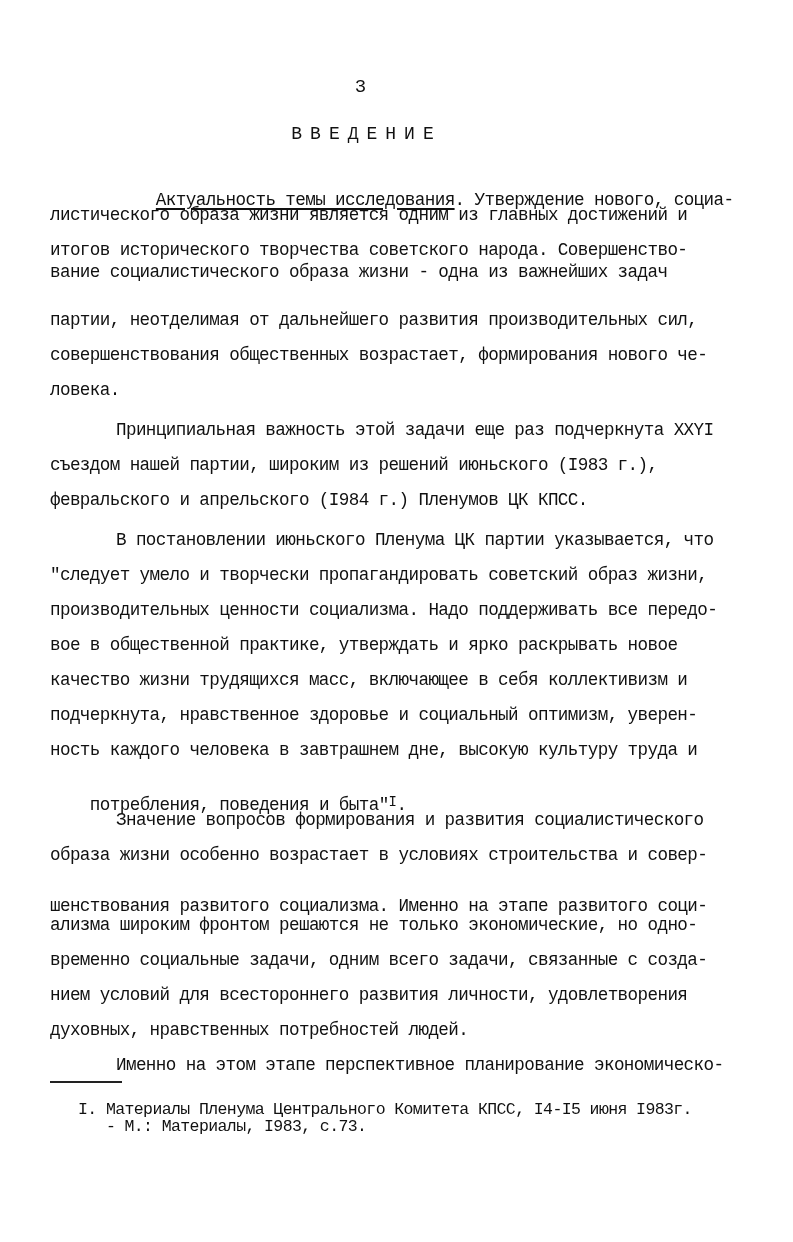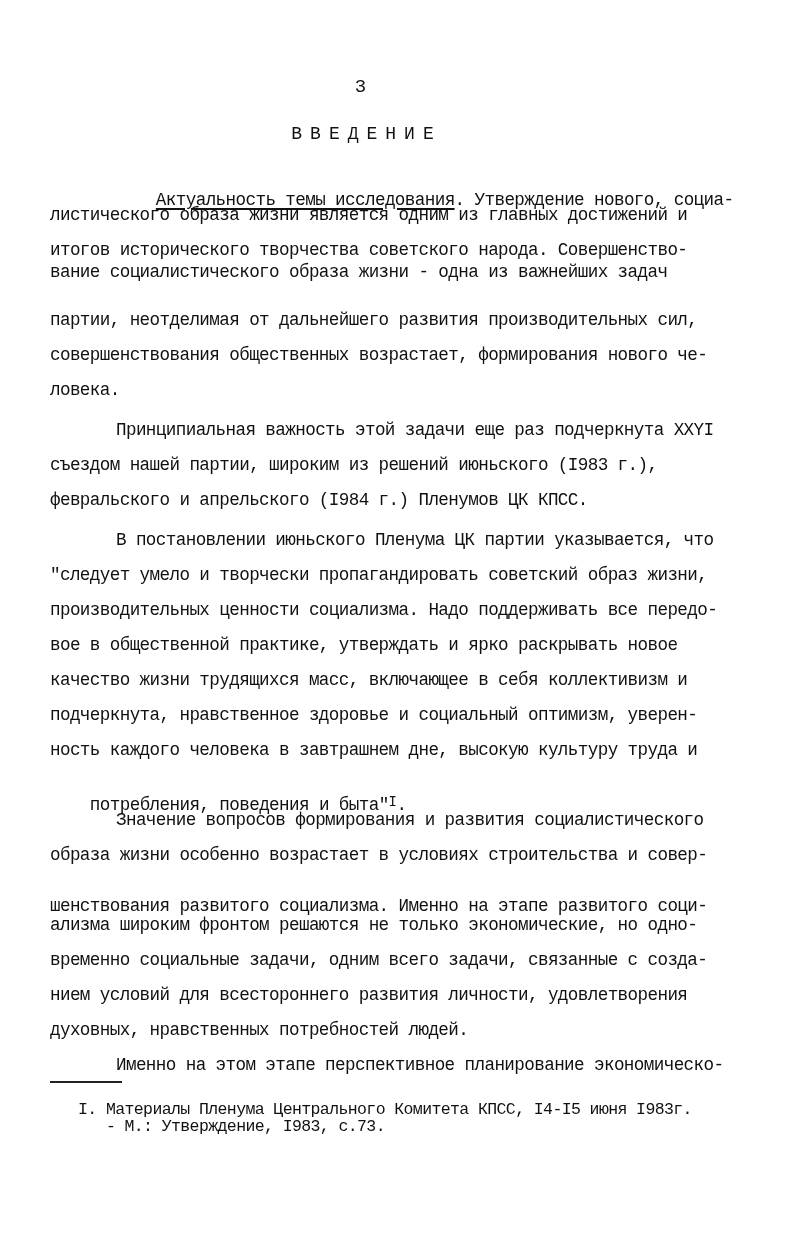--- a/index.html
+++ b/index.html
@@ -69,14 +69,14 @@
   <div class="line" style="top:896px">шенствования развитого социализма. Именно на этапе развитого соци-</div>
   <div class="line" style="top:915px">ализма широким фронтом решаются не только экономические, но одно-</div>
   <div class="line" style="top:950px">временно социальные задачи, одним всего задачи, связанные с созда-</div>
   <div class="line" style="top:985px">нием условий для всестороннего развития личности, удовлетворения</div>
   <div class="line" style="top:1020px">духовных, нравственных потребностей людей.</div>
 
   <div class="line indent" style="top:1055px">Именно на этом этапе перспективное планирование экономическо-</div>
 
   <div class="rule"></div>
   <div class="fnline" style="top:1101px">I. Материалы Пленума Центрального Комитета КПСС, I4-I5 июня I983г.</div>
-  <div class="fnline" style="top:1118px">   - М.: Утверждение, I983, с.73.</div>
+  <div class="fnline" style="top:1118px">   - М.: Материалы, I983, с.73.</div>
 </div>
 
 </body></html>

